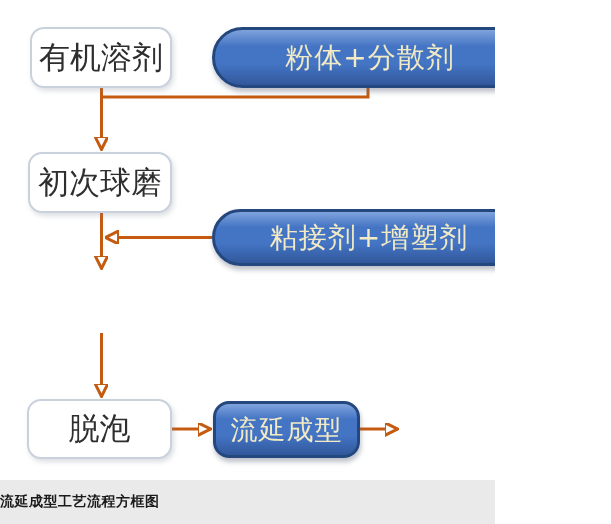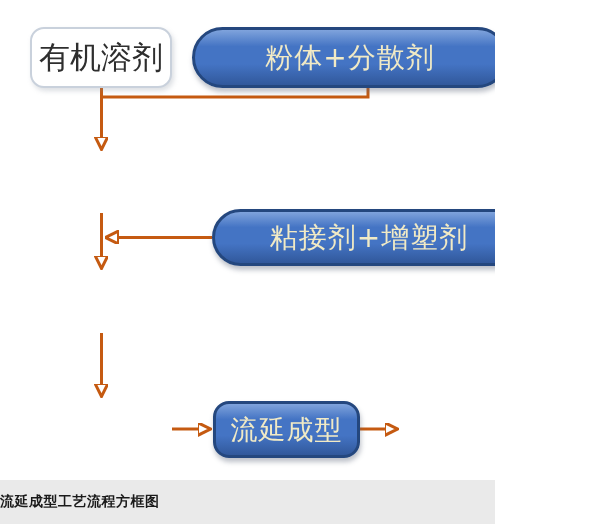--- a/index.html
+++ b/index.html
@@ -62,21 +62,21 @@
     border:3px solid var(--pill-border);
     color:var(--pill-text);
     font-size:28px;
     letter-spacing:1px;
     box-shadow:1px 4px 5px rgba(90,100,120,.4);
   }
   .pill-round{border-radius:31px;}
   .pill-rect{border-radius:16px;text-align:center;}
   
   #n-organic{left:30px;top:27px;width:142px;height:61px;}
-  #n-powder{left:192px;top:27px;width:316px;height:61px;}
+  #n-powder{left:212px;top:27px;width:316px;height:61px;}
   #n-mill1{left:28px;top:152px;width:144px;height:61px;}
   #n-binder{left:212px;top:209px;width:314px;height:57px;}
   #n-mill2{left:28px;top:272px;width:144px;height:61px;}
   #n-defoam{left:27px;top:399px;width:145px;height:60px;}
   #n-cast{left:213px;top:401px;width:147px;height:57px;font-size:27px;}
   #n-sinter{left:400px;top:400px;width:146px;height:56px;}
   .caption-bar{
     position:absolute;left:0;top:480px;width:611px;height:44px;
     background:var(--caption-bg);
     display:flex;align-items:center;justify-content:flex-start;
@@ -112,24 +112,26 @@
 
     <path d="M172,429 L198,429" marker-end="url(#ah)"></path>
 
     <path d="M360,429 L385,429" marker-end="url(#ah)"></path>
   </svg>
 
   <div id="n-organic" class="node whitebox">有机溶剂</div>
 
   <div id="n-powder" class="node bluepill pill-round">粉体+分散剂</div>
 
+  <div id="n-mill1" class="node whitebox">初次球磨</div>
 
   <div id="n-binder" class="node bluepill pill-round">粘接剂+增塑剂</div>
 
 
+  <div id="n-defoam" class="node whitebox">脱泡</div>
 
   <div id="n-cast" class="node bluepill pill-rect">流延成型</div>
 
 
   <div class="caption-bar">
     <span>流延成型工艺流程方框图</span>
   </div>
 
 </div>
 

